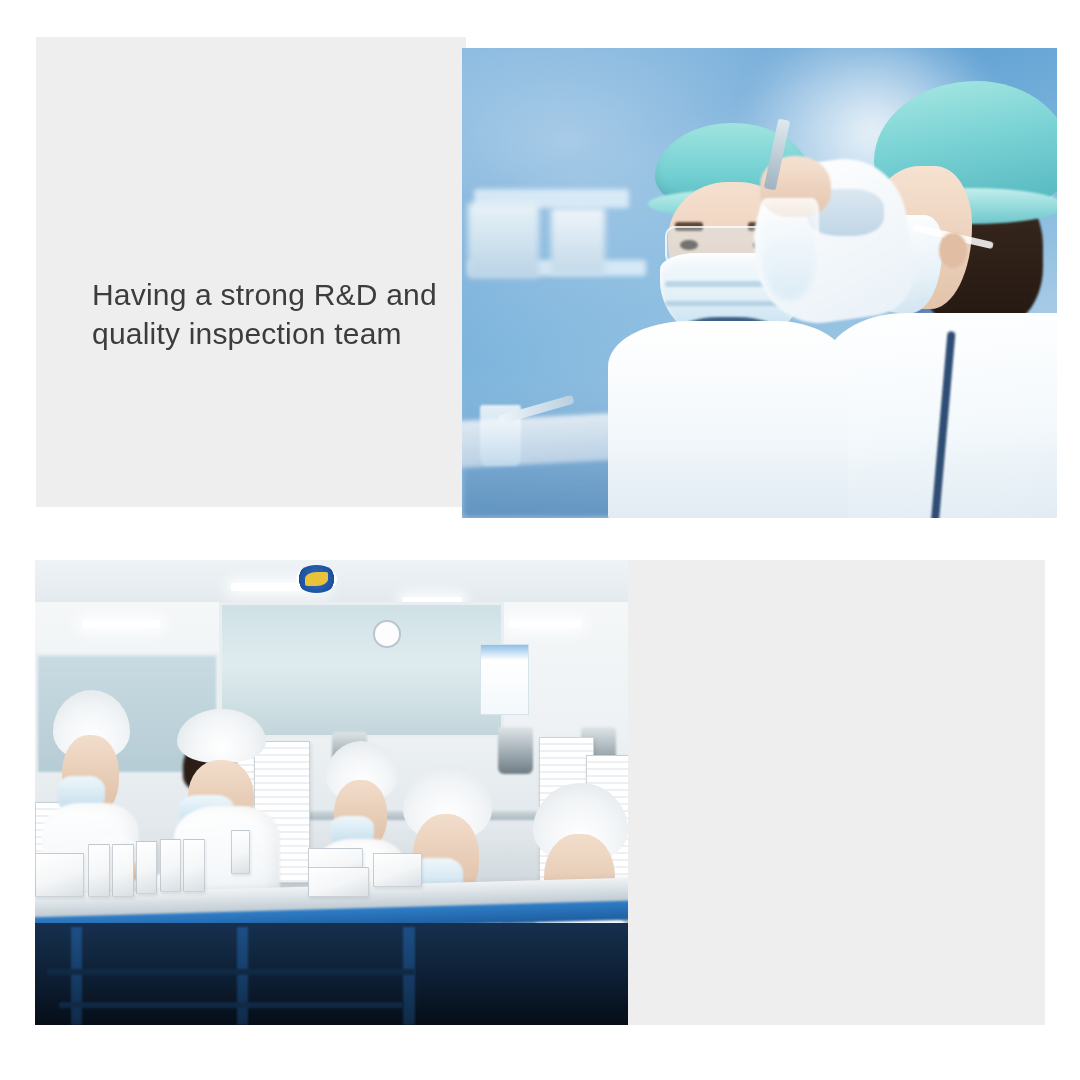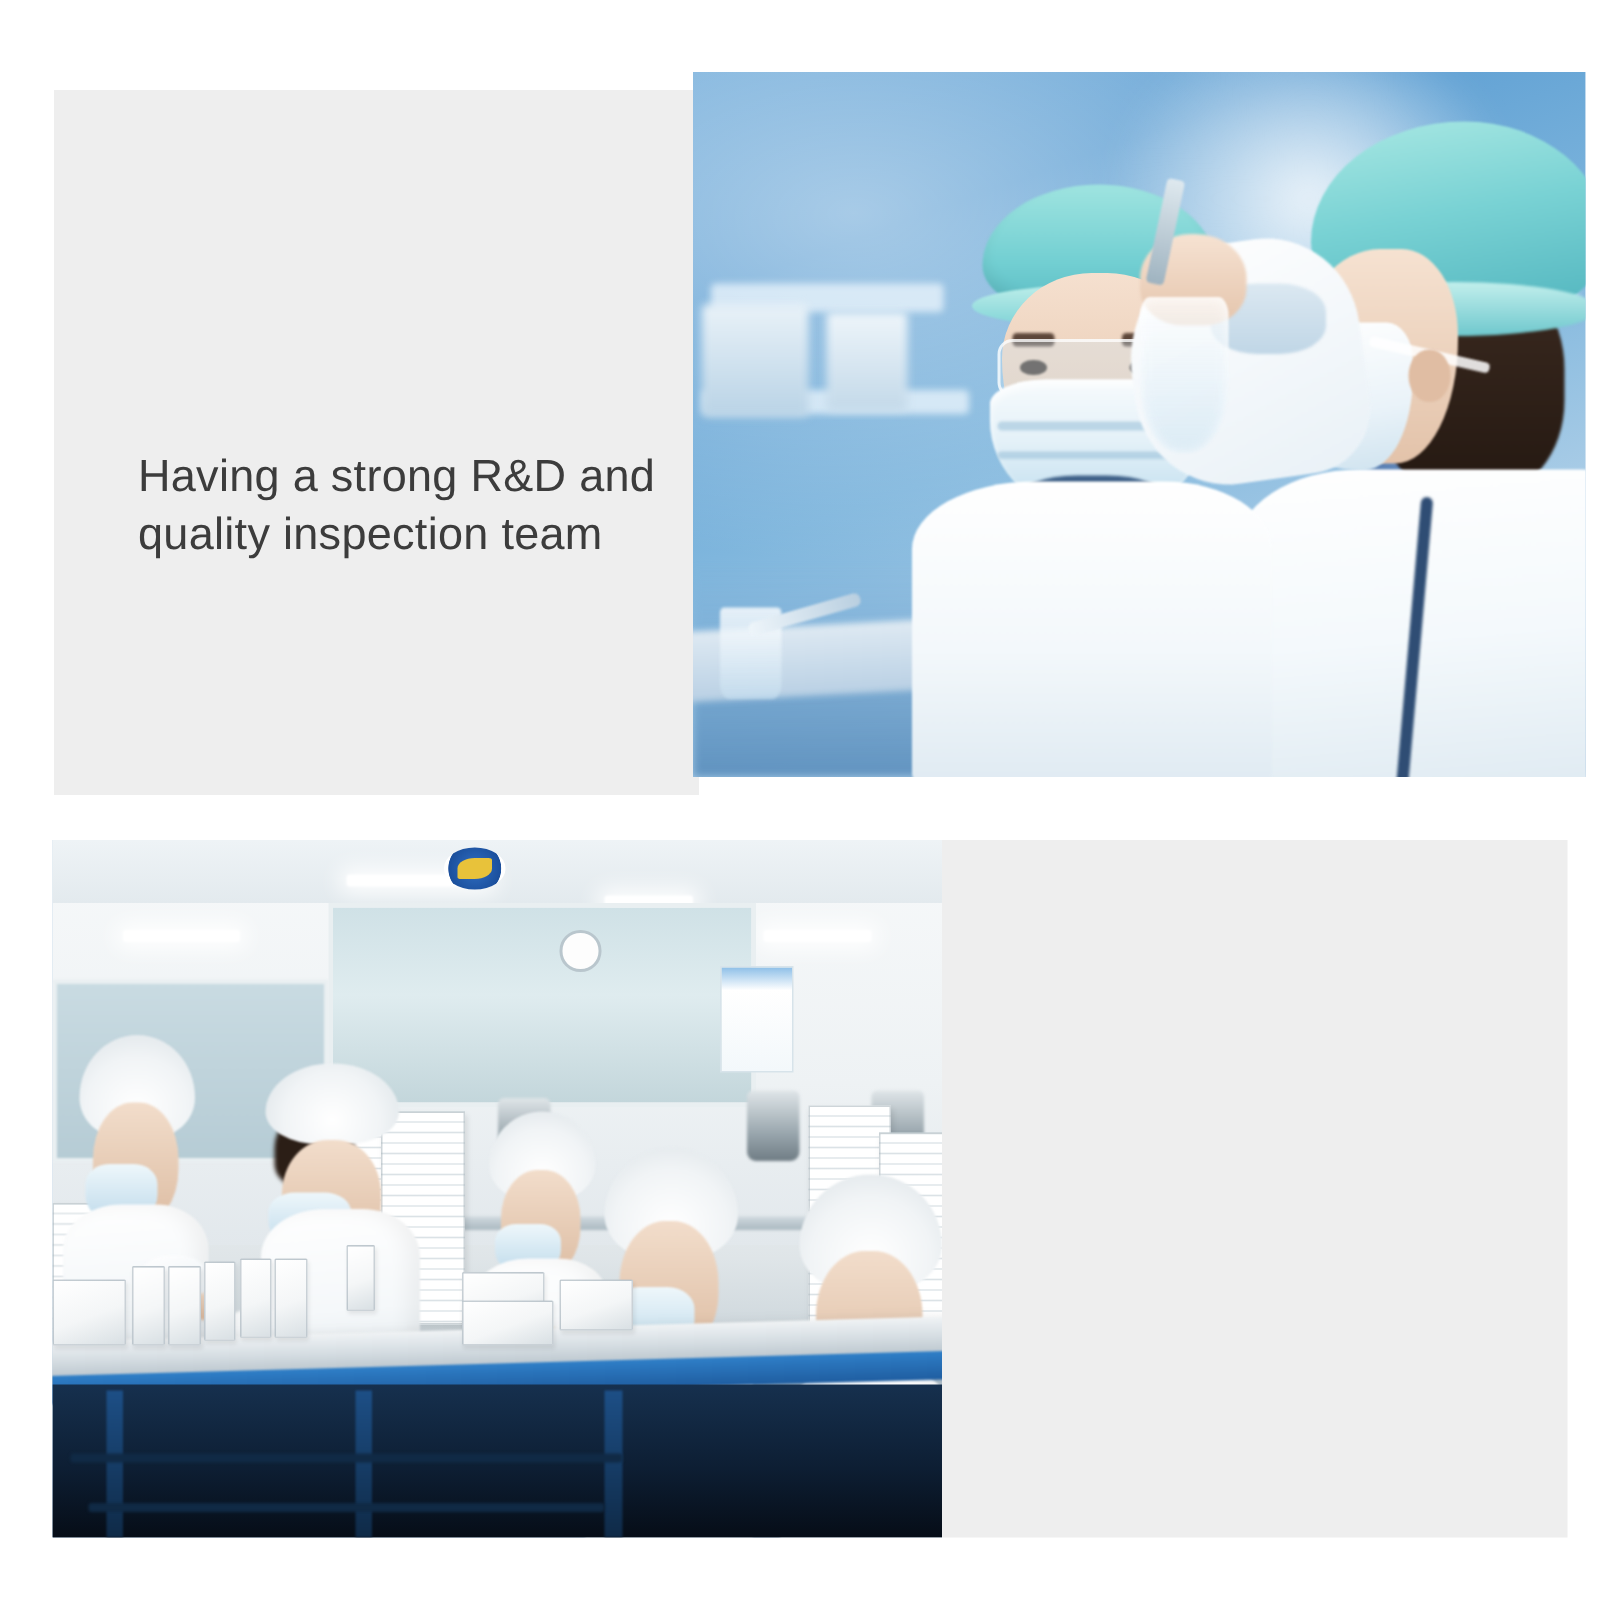--- a/index.html
+++ b/index.html
@@ -12,21 +12,21 @@
 
   
   .panel{position:absolute;background:#eeeeee;}
   .photo{position:absolute;overflow:hidden;background:#b9d3ea;}
   .caption{
     position:absolute;color:#3c3c3c;font-weight:400;
     letter-spacing:.2px;white-space:pre-line;
   }
 
   
-  #top-panel{left:36px;top:60px;width:430px;height:470px;}
+  #top-panel{left:36px;top:37px;width:430px;height:470px;}
   #top-caption{left:56px;top:238px;width:400px;font-size:30px;line-height:39px;}
 
   #lab-photo{left:462px;top:48px;width:595px;height:470px;}
 
   
   .lab-bg{position:absolute;inset:0;
     background:
       radial-gradient(120% 90% at 18% 20%, rgba(255,255,255,.45) 0%, rgba(255,255,255,0) 55%),
       linear-gradient(160deg,#6ba8d8 0%,#5e9fd3 22%,#7fb6dd 48%,#a7cbe6 70%,#cfe2f0 100%);
   }

